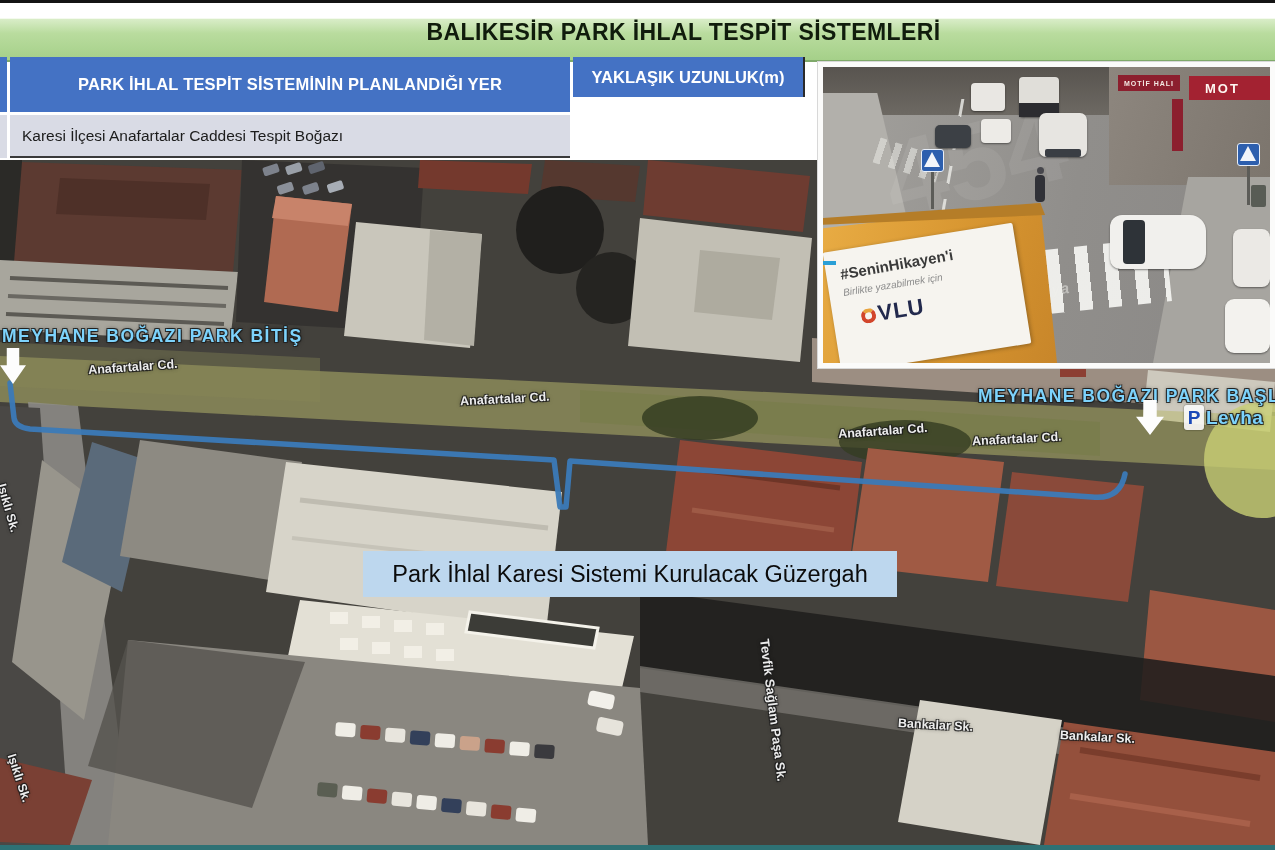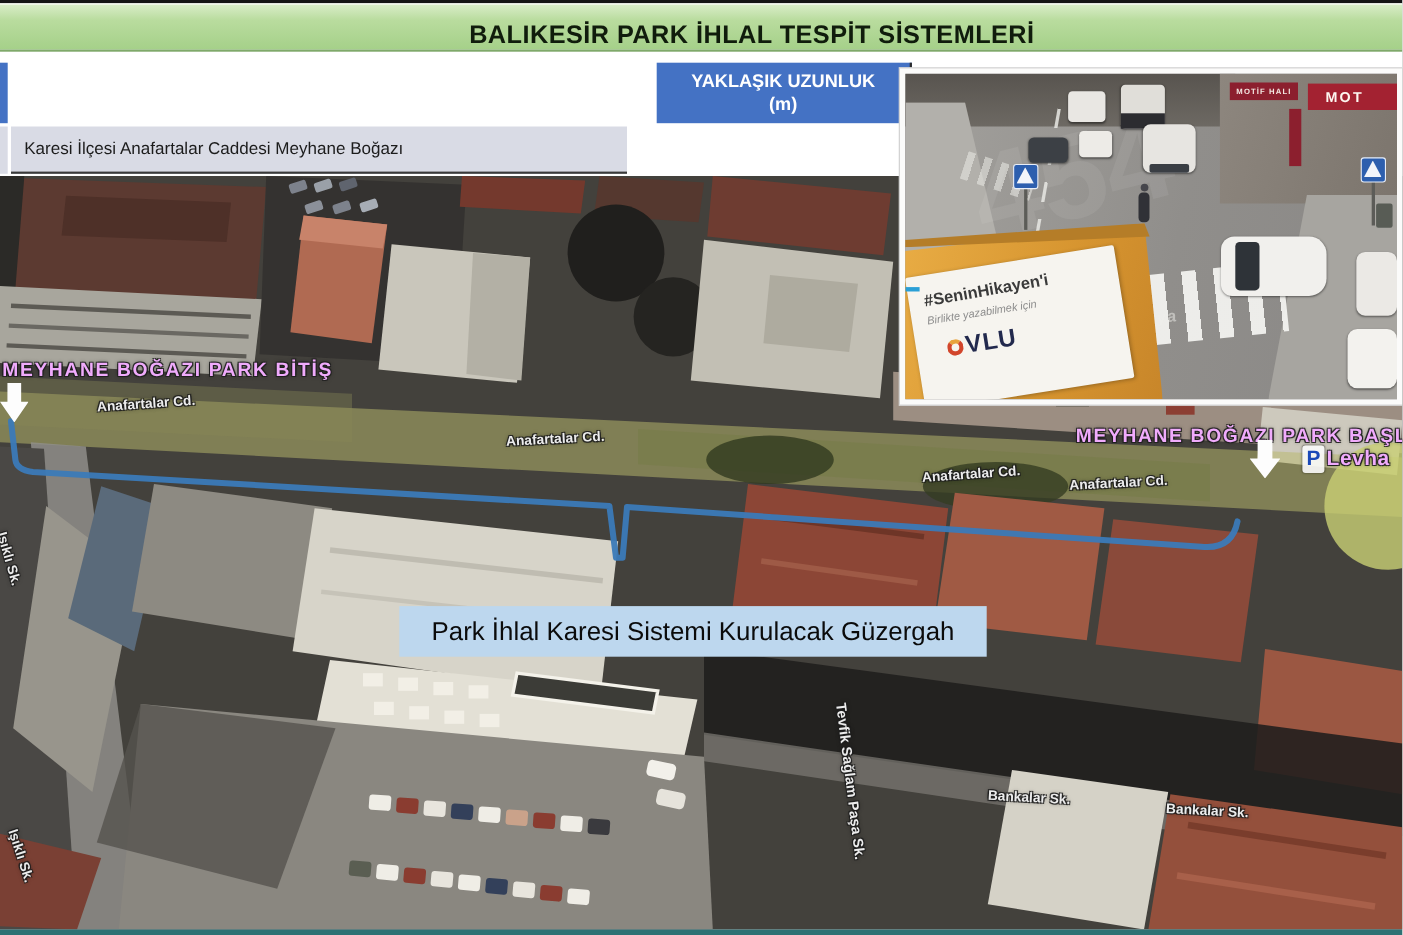--- a/index.html
+++ b/index.html
@@ -6,50 +6,50 @@
   html,body { background:#ffffff; }
   body { font-family:"Liberation Sans", sans-serif; }
   #stage {
     position:relative; width:1275px; height:850px;
     background:#ffffff; overflow:hidden;
   }
 
   
   .top-strip { position:absolute; left:0; top:0; width:1275px; height:3px; background:#141414; }
   .title-bar {
-    position:absolute; left:0; top:3px; width:1275px; height:44px;
+    position:absolute; left:0; top:18px; width:1275px; height:44px;
     background:linear-gradient(#d9edc8 0%, #b9dc9e 35%, #a5d089 100%);
     border-top:1px solid #f4faee; border-bottom:2px solid #7fa96a;
-    display:flex; align-items:flex-end; justify-content:center;
+    display:flex; align-items:flex-start; justify-content:center;
   }
   .title-bar h1 {
     font-size:23px; font-weight:bold; color:#101c0c; letter-spacing:0.4px;
     padding-left:92px; white-space:nowrap;
   }
 
   
   .tbl-cell { position:absolute; }
   .hdr { background:#4472c4; color:#ffffff; font-weight:bold; display:flex; align-items:center; justify-content:center; text-align:center; }
   .hdr-sliver { left:0; top:57px; width:7px; height:55px; }
   .hdr-c1 { left:10px; top:57px; width:560px; height:55px; font-size:16.5px; letter-spacing:0.2px; }
-  .hdr-c2 { left:573px; top:57px; width:232px; height:55px; font-size:16.5px; flex-direction:column; line-height:1.25; border-right:2px solid #2a2a2a;margin-left:24px; }
+  .hdr-c2 { left:573px; top:57px; width:232px; height:40px; font-size:16.5px; flex-direction:row; line-height:1.25; border-right:2px solid #2a2a2a; }
   .rowbg { background:#d9dbe5; color:#1c1c1c; }
   .row-sliver { left:0; top:115px; width:7px; height:43px; }
   .row-c1 { left:10px; top:115px; width:560px; height:43px; font-size:15.5px; display:flex; align-items:center; padding-left:12px; border-bottom:2px solid #3a3a3a;}
   .row-c2 { left:573px; top:115px; width:232px; height:43px; font-size:16px; display:flex; align-items:center; justify-content:center; border-right:2px solid #2a2a2a; border-bottom:2px solid #3a3a3a;}
 
   
   #map {
     position:absolute; left:0; top:160px; width:1275px; height:685px;
     background:#3f3d39; overflow:hidden;
   }
   #map svg { position:absolute; left:0; top:0; }
 
   .map-label {
-    position:absolute; color:#f0abfc; white-space:nowrap;
+    position:absolute; color:#7dd3fc; white-space:nowrap;
     text-shadow:-1px -1px 0 rgba(30,30,30,.85), 1px -1px 0 rgba(30,30,30,.85),
                 -1px 1px 0 rgba(30,30,30,.85), 1px 1px 0 rgba(30,30,30,.85), 0 0 4px rgba(0,0,0,.6);
   }
   .big-label { font-size:17.5px; font-weight:600; letter-spacing:1.5px; }
   .lbl-park-end   { left:2px;   top:166px; }
   .lbl-park-start { left:978px; top:226px; }
   .street { font-size:12.5px; font-weight:600; color:#ececec; }
   .ana1 { left:88px;  top:200px; transform:rotate(-4deg); }
   .ana2 { left:460px; top:232px; transform:rotate(-3deg); }
   .ana3 { left:838px; top:264px; transform:rotate(-4deg); }
@@ -140,26 +140,27 @@
 <body>
 
 <div id="stage">
 
   <div class="top-strip"></div>
   <div class="title-bar">
     <h1>BALIKESİR PARK İHLAL TESPİT SİSTEMLERİ</h1>
   </div>
 
   <div class="tbl-cell hdr hdr-sliver"></div>
+  <div class="tbl-cell hdr hdr-c1">PARK İHLAL TESPİT SİSTEMİNİN PLANLANDIĞI YER</div>
   <div class="tbl-cell hdr hdr-c2">
     <span>YAKLAŞIK UZUNLUK</span>
     <span>(m)</span>
   </div>
   <div class="tbl-cell rowbg row-sliver"></div>
-  <div class="tbl-cell rowbg row-c1">Karesi İlçesi Anafartalar Caddesi Meyhane Boğazı</div>
+  <div class="tbl-cell rowbg row-c1">Karesi İlçesi Anafartalar Caddesi Tespit Boğazı</div>
 
   <div id="map">
     <svg width="1275" height="685" viewBox="0 0 1275 685">
 
       <rect x="0" y="0" width="1275" height="685" fill="#43413c"></rect>
 
       <rect x="0" y="0" width="22" height="110" fill="#2b2a27"></rect>
       <polygon points="22,2 242,10 233,112 14,102" fill="#5c3a31"></polygon>
       <polygon points="60,18 210,24 206,60 56,54" fill="#4e3028"></polygon>
       <rect x="118" y="8" width="14" height="96" fill="#3f2archivo821" opacity="0"></rect>

